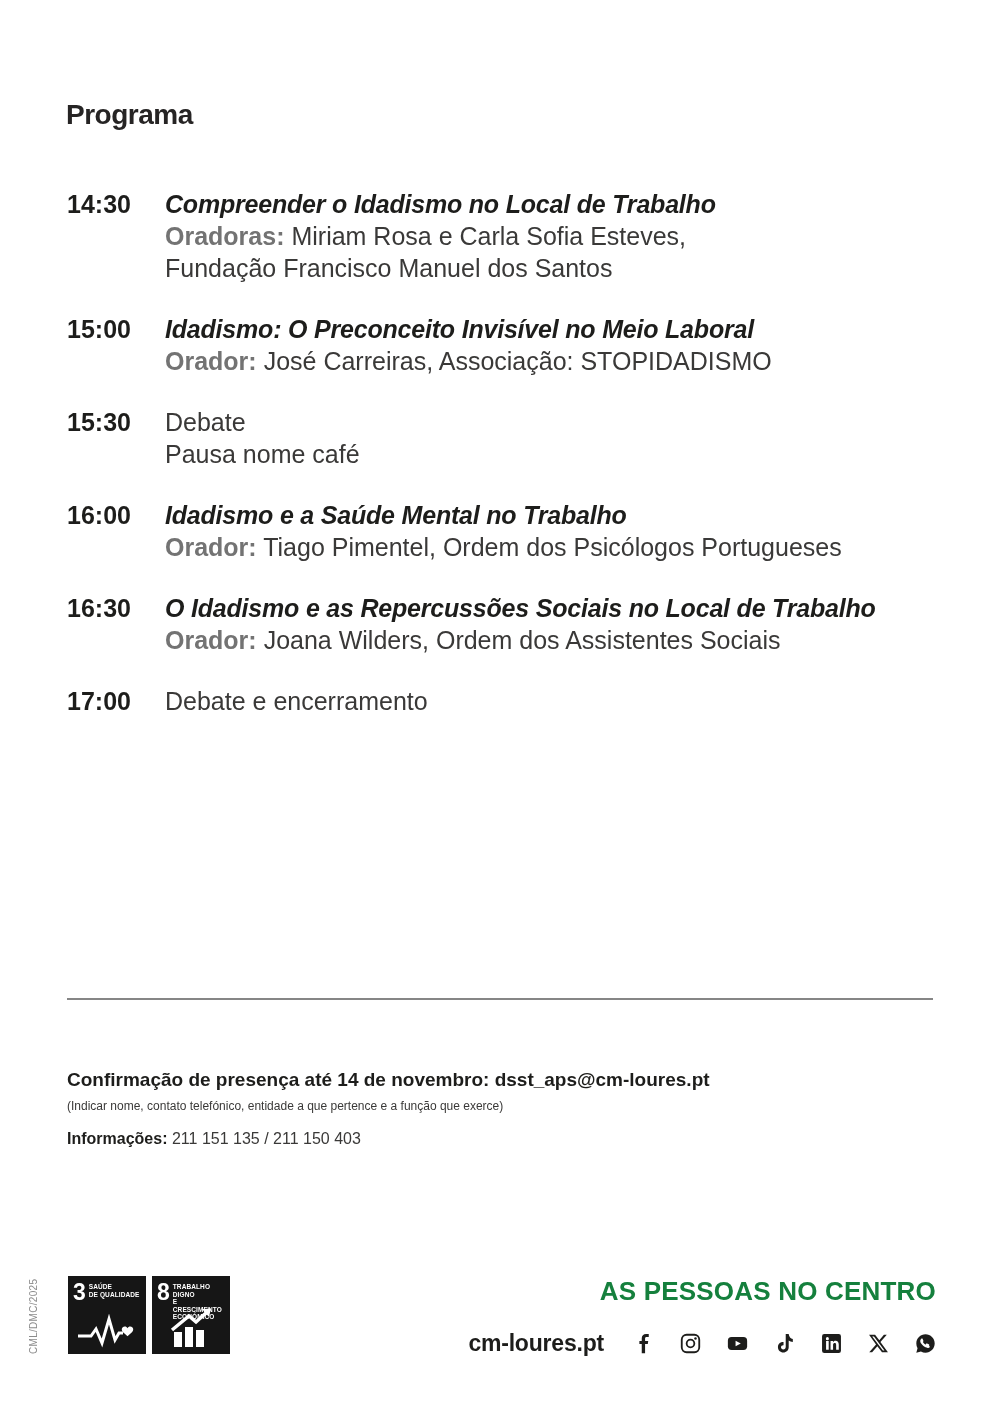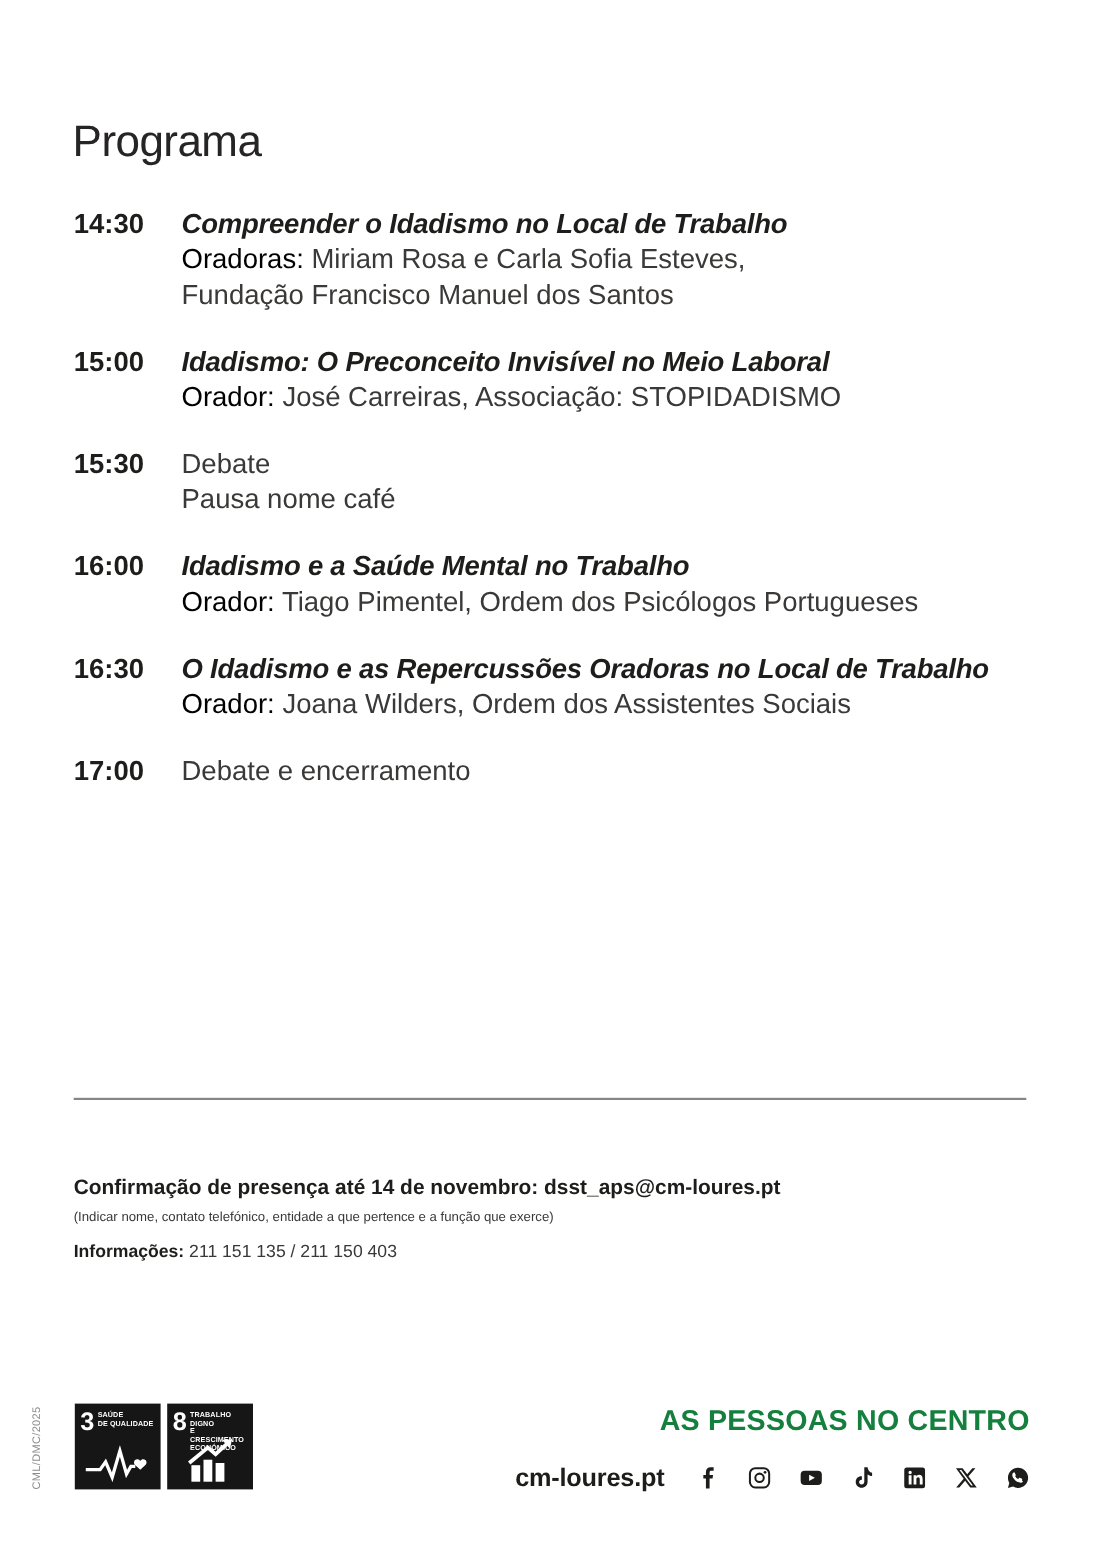--- a/index.html
+++ b/index.html
@@ -1,27 +1,27 @@
 <!DOCTYPE html>
 <html><head>
 <meta charset="utf-8">
 <style>
   html,body{margin:0;padding:0;background:#ffffff;}
   body{font-family:"Liberation Sans", sans-serif; color:#333333;}
   .page{position:relative;width:1000px;height:1420px;background:#ffffff;overflow:hidden;}
 
-  .page-title{position:absolute;left:66px;top:80px;font-size:40px;font-weight:400;
+  .page-title{position:absolute;left:66px;top:80px;font-size:28px;font-weight:700;
     color:#262424;letter-spacing:-0.5px;}
 
   .schedule{position:absolute;left:67px;top:188px;width:880px;}
   .sched-item{display:flex;margin-bottom:29px;}
   .sched-time{width:98px;flex:0 0 98px;font-weight:700;font-size:25px;line-height:32px;color:#1d1d1b;}
   .sched-content{font-size:25px;line-height:32px;color:#3a3938;}
   .session-title{font-weight:700;font-style:italic;color:#1d1d1b;letter-spacing:-0.2px;}
-  .speaker-label{font-weight:400;color:#000000;margin-top:24px;}
+  .speaker-label{font-weight:700;color:#737373;margin-top:24px;}
 
   .divider{position:absolute;left:67px;top:998px;width:866px;height:2px;background:#868686;}
 
   .footer-info{position:absolute;left:67px;top:1068px;width:870px;}
   .confirm-line{font-size:19px;font-weight:700;color:#1d1d1b;line-height:24px;}
   .note-line{font-size:12px;color:#3a3938;line-height:20px;margin-top:4px;}
   .info-line{font-size:16px;color:#3a3938;line-height:24px;margin-top:11px;}
   .info-label{font-weight:700;color:#1d1d1b;}
 
   .doc-code{position:absolute;left:28px;top:1276px;height:78px;display:flex;align-items:center;
@@ -80,21 +80,21 @@
       <div class="sched-time">16:00</div>
       <div class="sched-content">
         <div class="session-title">Idadismo e a Saúde Mental no Trabalho</div>
         <div><span class="speaker-label">Orador:</span> <span>Tiago Pimentel, Ordem dos Psicólogos Portugueses</span></div>
       </div>
     </div>
 
     <div class="sched-item">
       <div class="sched-time">16:30</div>
       <div class="sched-content">
-        <div class="session-title">O Idadismo e as Repercussões Oradoras no Local de Trabalho</div>
+        <div class="session-title">O Idadismo e as Repercussões Sociais no Local de Trabalho</div>
         <div><span class="speaker-label">Orador:</span> <span>Joana Wilders, Ordem dos Assistentes Sociais</span></div>
       </div>
     </div>
 
     <div class="sched-item">
       <div class="sched-time">17:00</div>
       <div class="sched-content">
         <div>Debate e encerramento</div>
       </div>
     </div>

